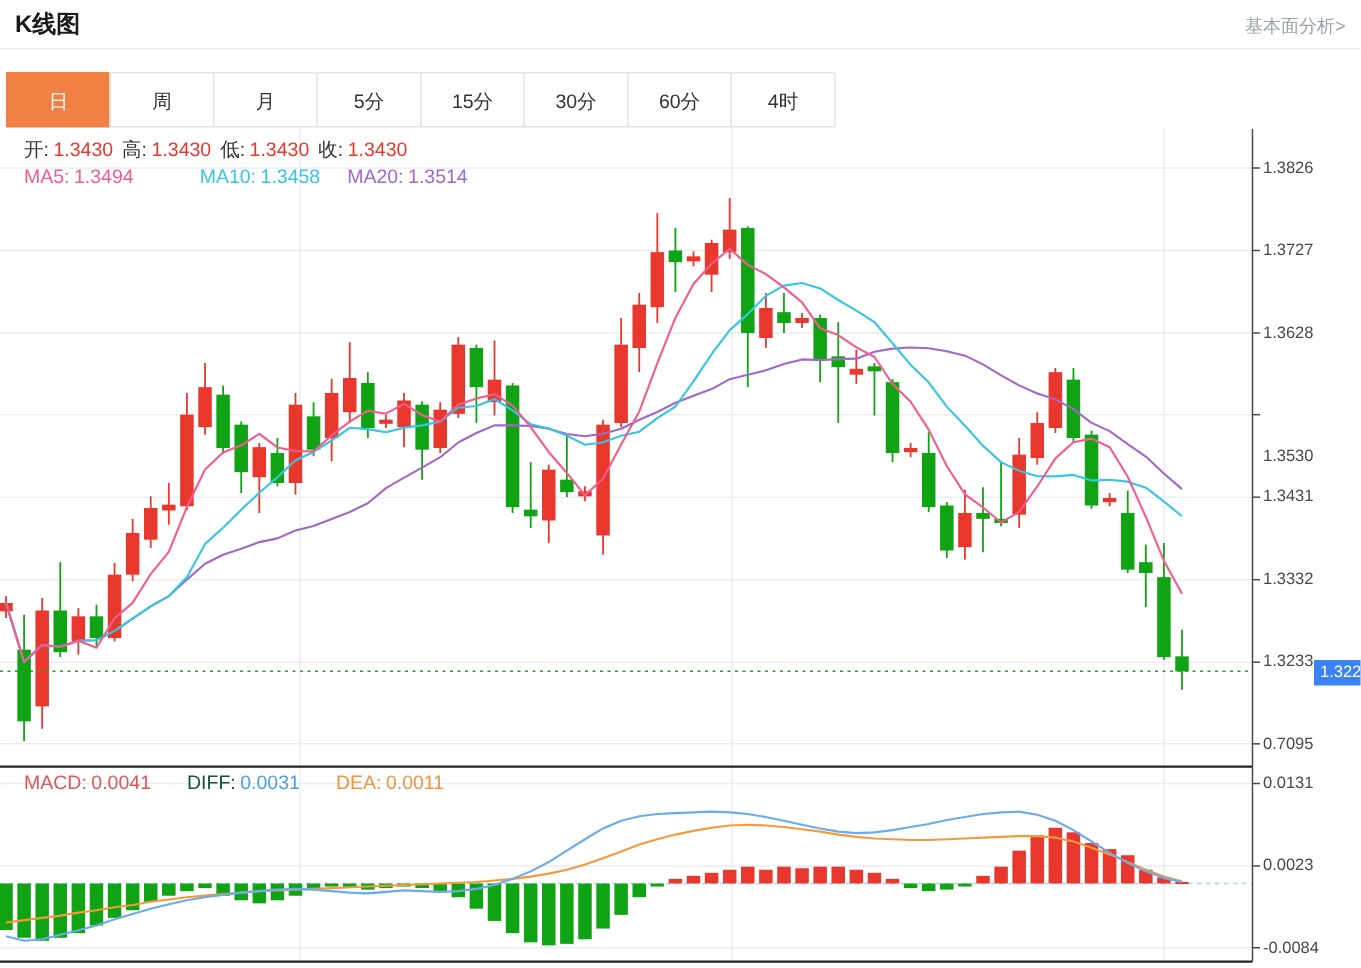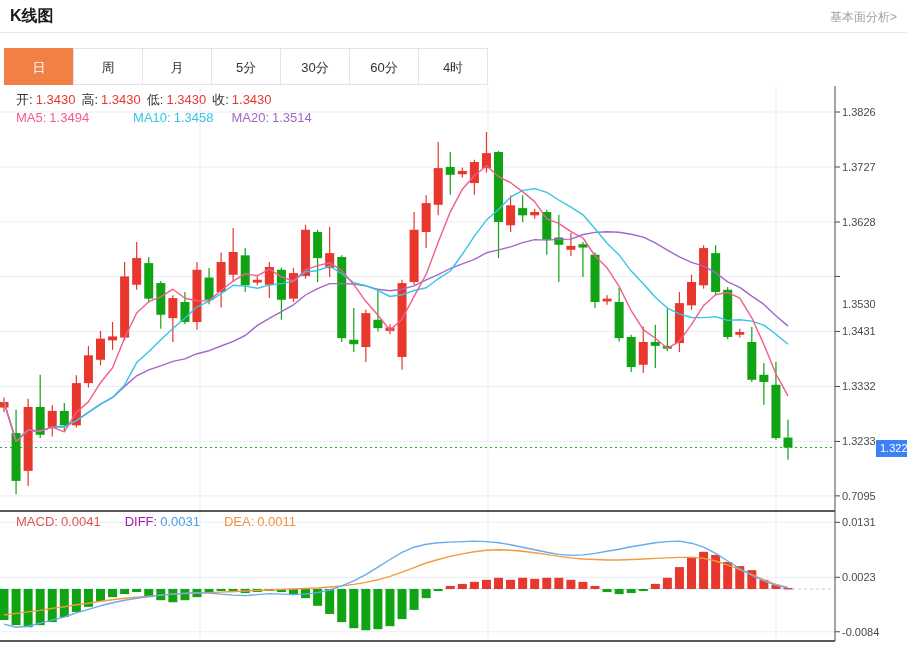--- a/index.html
+++ b/index.html
@@ -28,20 +28,21 @@
 
 <div id="stage">
   <div id="page-title" class="abs">K线图</div>
   <a id="fundamental-link" class="abs">基本面分析&gt;</a>
   <div id="header-divider" class="abs"></div>
   <div id="tab-bar" class="abs">
       <div class="tab active" style="background: rgb(240, 128, 68);">日</div>
       <div class="tab">周</div>
       <div class="tab">月</div>
       <div class="tab">5分</div>
+      <div class="tab">15分</div>
       <div class="tab">30分</div>
       <div class="tab">60分</div>
       <div class="tab">4时</div>
     </div>
 
   <svg id="chart-svg" class="abs" width="907" height="645" viewBox="0 0 907 645">
       <line x1="0" y1="112" x2="835" y2="112" stroke="#e9edf3" stroke-width="1"></line>
       <line x1="0" y1="167.0000000000001" x2="835" y2="167.0000000000001" stroke="#e9edf3" stroke-width="1"></line>
       <line x1="0" y1="222.0000000000002" x2="835" y2="222.0000000000002" stroke="#e9edf3" stroke-width="1"></line>
       <line x1="0" y1="276.4444444444448" x2="835" y2="276.4444444444448" stroke="#e9edf3" stroke-width="1"></line>
@@ -286,21 +287,21 @@
       <span class="info-item"><span class="lbl" style="color: rgb(51, 51, 51);">低:</span><span style="color: rgb(232, 55, 44);">1.3430</span></span>
       <span class="info-item"><span class="lbl" style="color: rgb(51, 51, 51);">收:</span><span style="color: rgb(232, 55, 44);">1.3430</span></span>
     </div>
   <div id="ma-row" class="abs info-row">
       <span class="info-item"><span class="lbl" style="color: rgb(242, 92, 142);">MA5:</span><span style="color: rgb(242, 92, 142);">1.3494</span></span>
       <span class="info-item"><span class="lbl" style="color: rgb(53, 198, 227); margin-left: 26px;">MA10:</span><span style="color: rgb(53, 198, 227);">1.3458</span></span>
       <span class="info-item"><span class="lbl" style="color: rgb(162, 104, 200);">MA20:</span><span style="color: rgb(162, 104, 200);">1.3514</span></span>
     </div>
   <div id="macd-row" class="abs info-row">
       <span class="info-item"><span class="lbl" style="color: rgb(224, 85, 85);">MACD:</span><span style="color: rgb(224, 85, 85);">0.0041</span></span>
-      <span class="info-item"><span class="lbl" style="color: #a21caf;">DIFF:</span><span style="color: rgb(74, 157, 232);">0.0031</span></span>
+      <span class="info-item"><span class="lbl" style="color: #14532d;">DIFF:</span><span style="color: rgb(74, 157, 232);">0.0031</span></span>
       <span class="info-item"><span class="lbl" style="color: rgb(245, 145, 61);">DEA:</span><span style="color: rgb(245, 145, 61);">0.0011</span></span>
     </div>
 
   <div id="price-axis-labels">
       <div class="abs axis-label" style="left: 842px; top: 105px;">1.3826</div>
       <div class="abs axis-label" style="left: 842px; top: 160px;">1.3727</div>
       <div class="abs axis-label" style="left: 842px; top: 215px;">1.3628</div>
       <div class="abs axis-label" style="left: 842px; top: 269.444px; margin-top: 28px;">1.3530</div>
       <div class="abs axis-label" style="left: 842px; top: 324.444px;">1.3431</div>
       <div class="abs axis-label" style="left: 842px; top: 379.444px;">1.3332</div>

